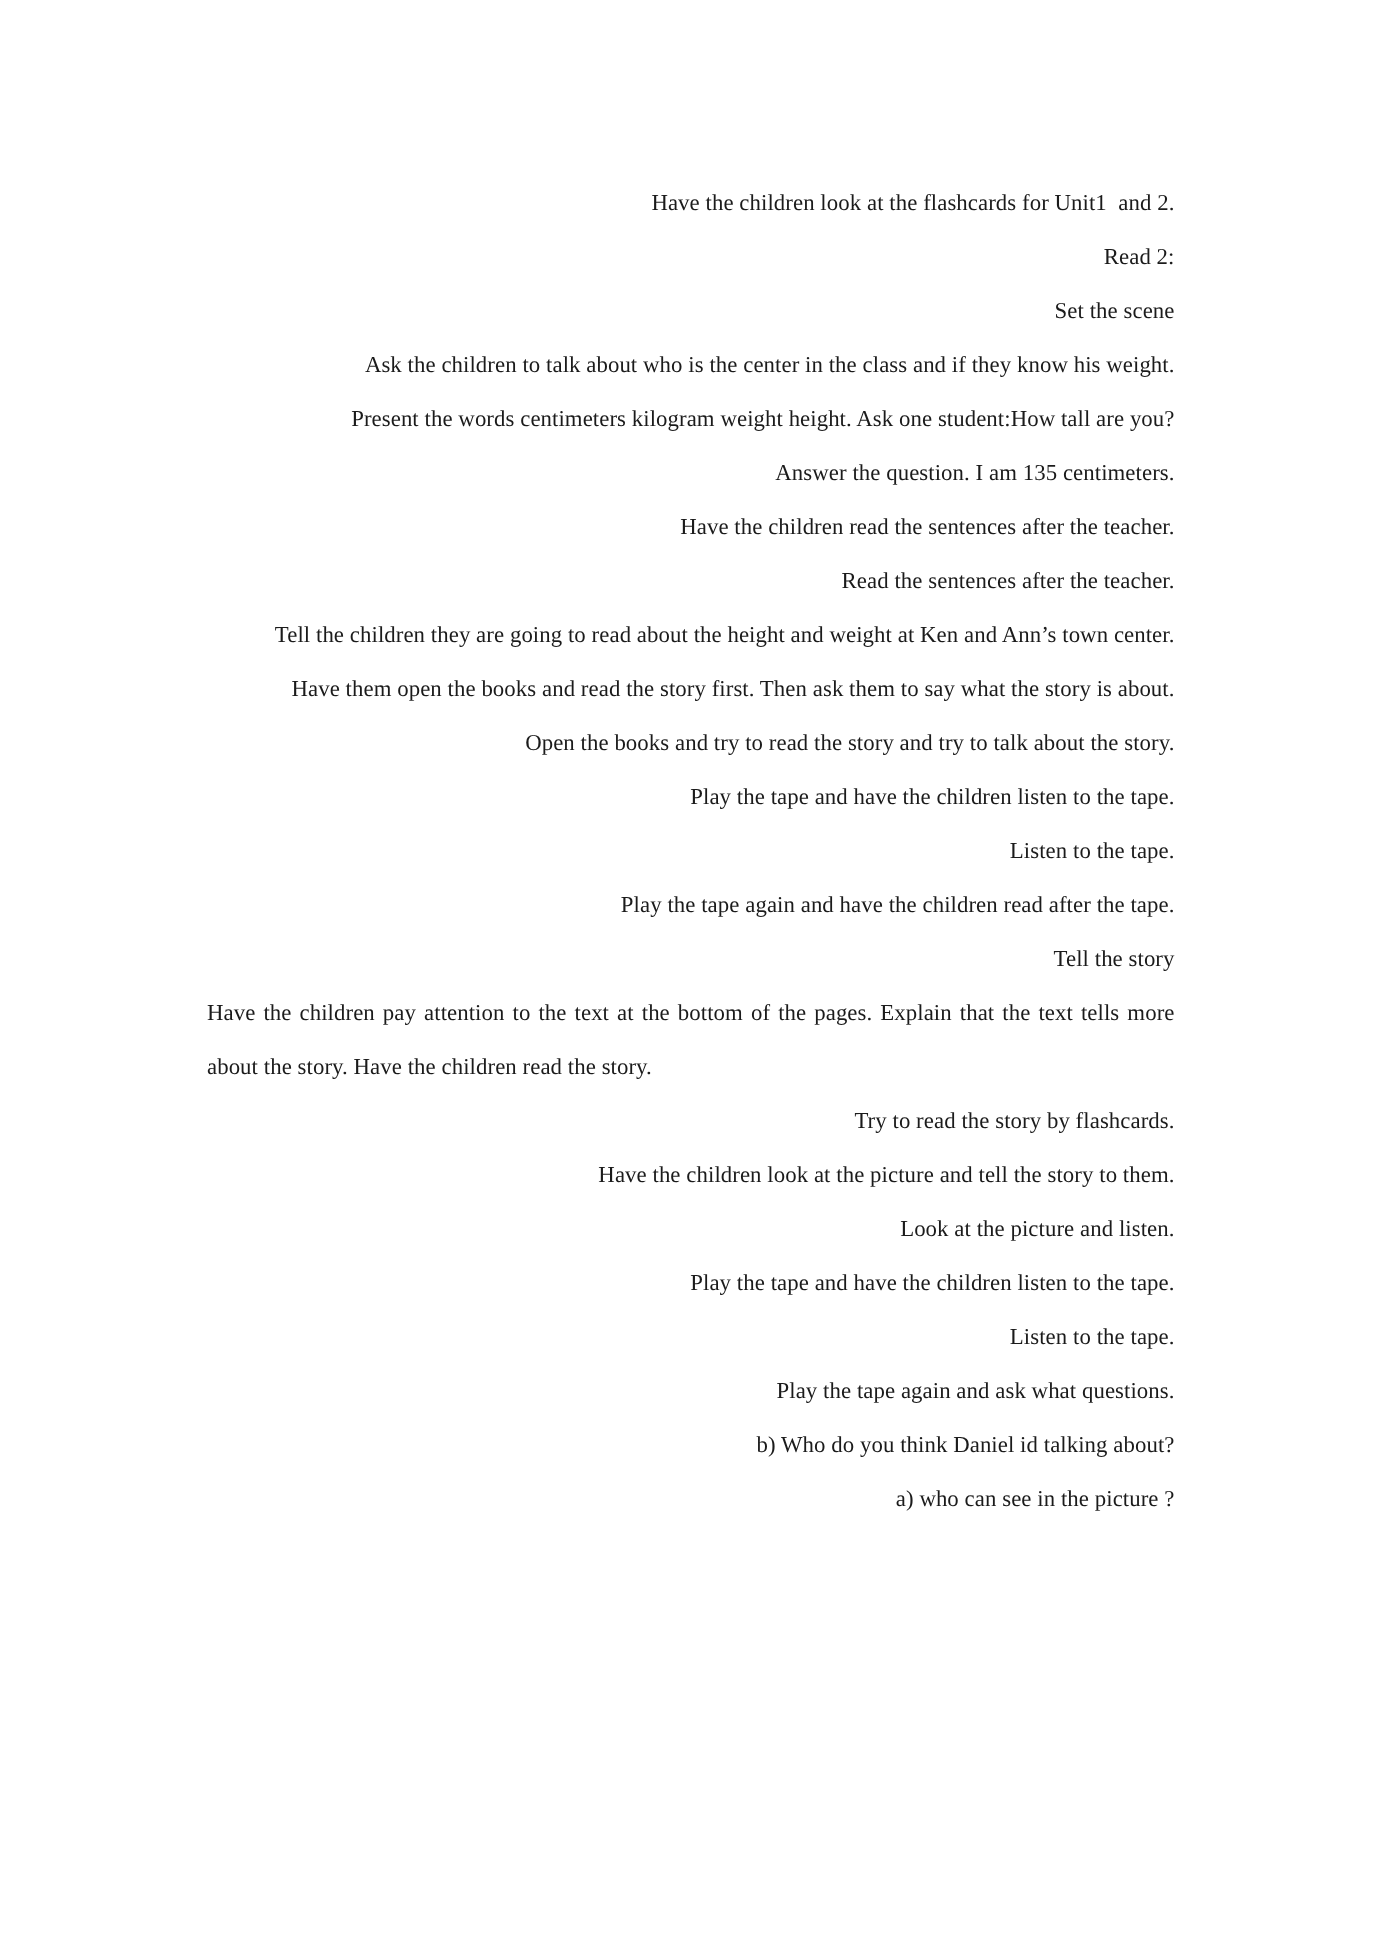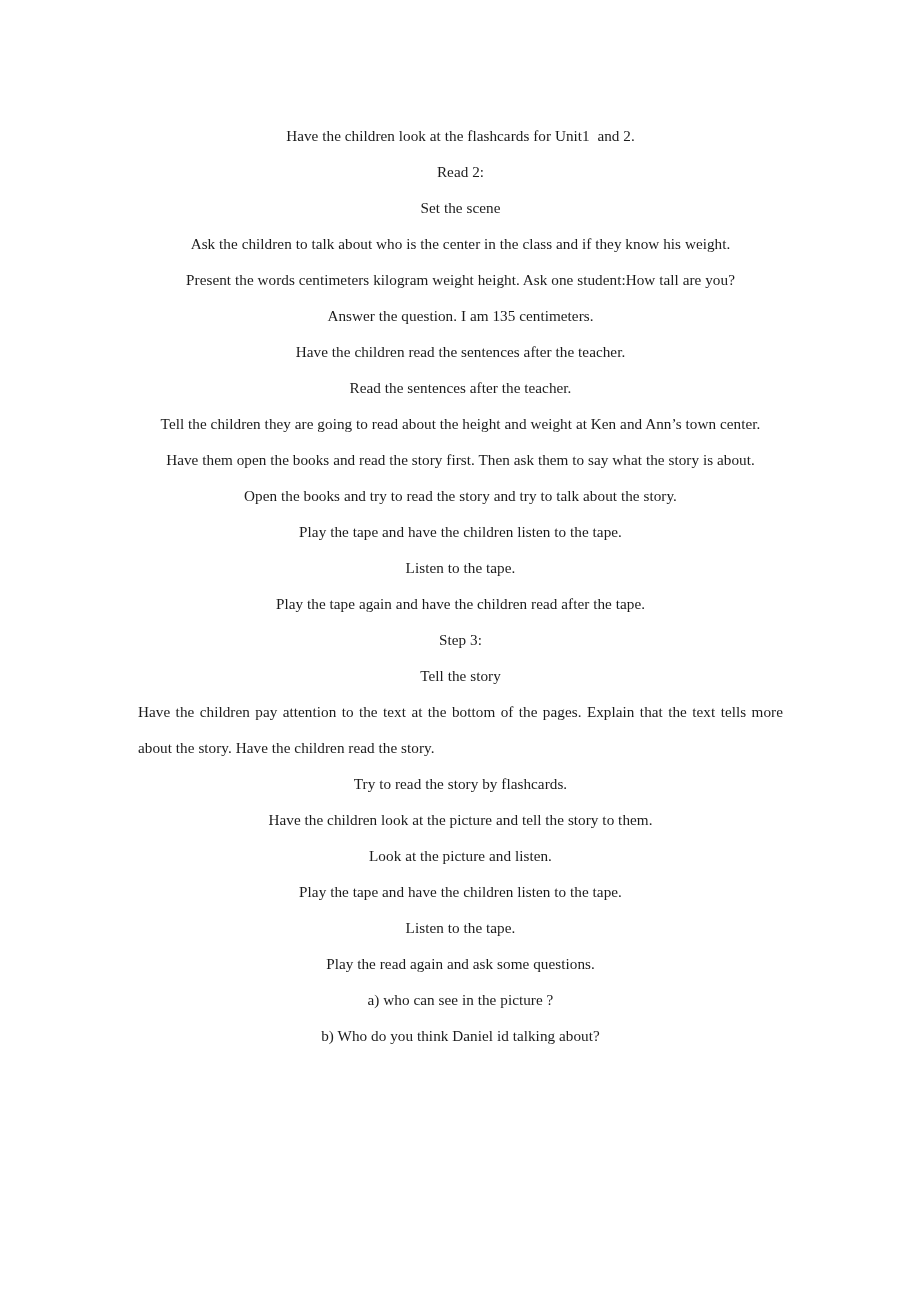--- a/index.html
+++ b/index.html
@@ -26,21 +26,21 @@
     left: 138px;
     top: 118px;
     width: 645px;
   }
   .para {
     margin: 0;
     padding: 0;
     font-size: 15.2px;
     line-height: 36px;
     color: #1b1b1b;
-    text-align: center;
+    text-align: right;
     white-space: pre-wrap;
     letter-spacing: 0.05px;
   }
   
   .para.justify {
     text-align: justify;
     text-align-last: left;
     white-space: normal;
     font-family: Liberation Serif, serif;
   }
@@ -58,25 +58,24 @@
       <p class="para">Present the words centimeters kilogram weight height. Ask one student:How tall are you?</p>
       <p class="para">Answer the question. I am 135 centimeters.</p>
       <p class="para">Have the children read the sentences after the teacher.</p>
       <p class="para">Read the sentences after the teacher.</p>
       <p class="para">Tell the children they are going to read about the height and weight at Ken and Ann’s town center.</p>
       <p class="para">Have them open the books and read the story first. Then ask them to say what the story is about.</p>
       <p class="para">Open the books and try to read the story and try to talk about the story.</p>
       <p class="para">Play the tape and have the children listen to the tape.</p>
       <p class="para">Listen to the tape.</p>
       <p class="para">Play the tape again and have the children read after the tape.</p>
-      <p class="para">Step 3:</p>
       <p class="para">Tell the story</p>
       <p class="para justify">Have the children pay attention to the text at the bottom of the pages. Explain that the text tells more about the story. Have the children read the story.</p>
       <p class="para">Try to read the story by flashcards.</p>
       <p class="para">Have the children look at the picture and tell the story to them.</p>
       <p class="para">Look at the picture and listen.</p>
       <p class="para">Play the tape and have the children listen to the tape.</p>
       <p class="para">Listen to the tape.</p>
-      <p class="para">Play the read again and ask some questions.</p>
+      <p class="para">Play the tape again and ask what questions.</p>
+      <p class="para">b) Who do you think Daniel id talking about?</p>
       <p class="para">a) who can see in the picture ?</p>
-      <p class="para">b) Who do you think Daniel id talking about?</p>
     </div>
 </div>
 
 </body></html>

